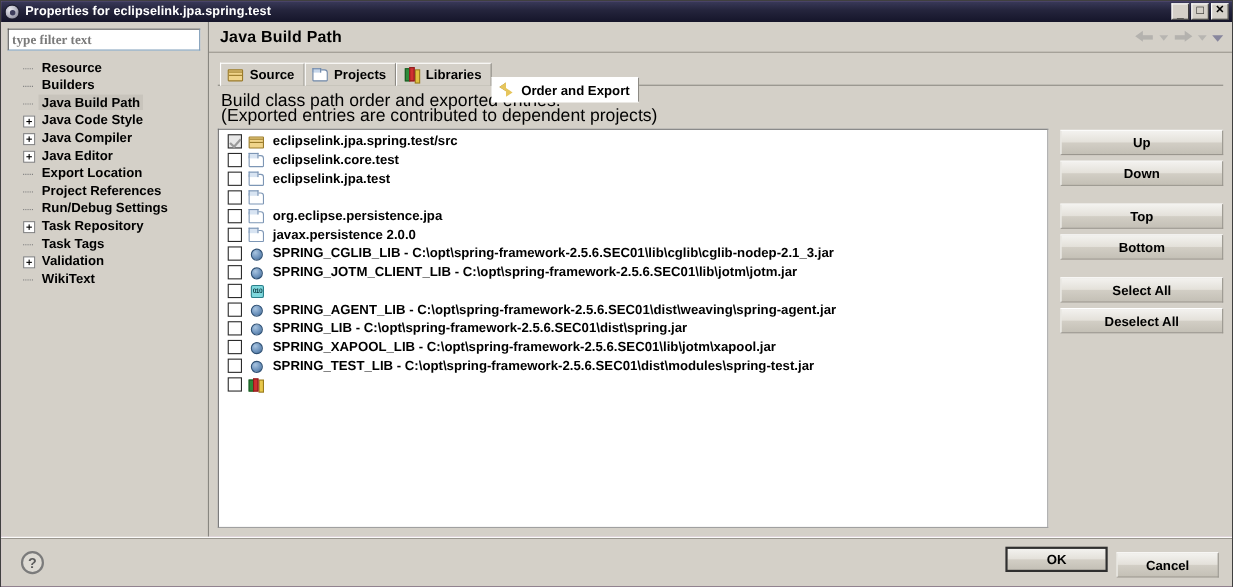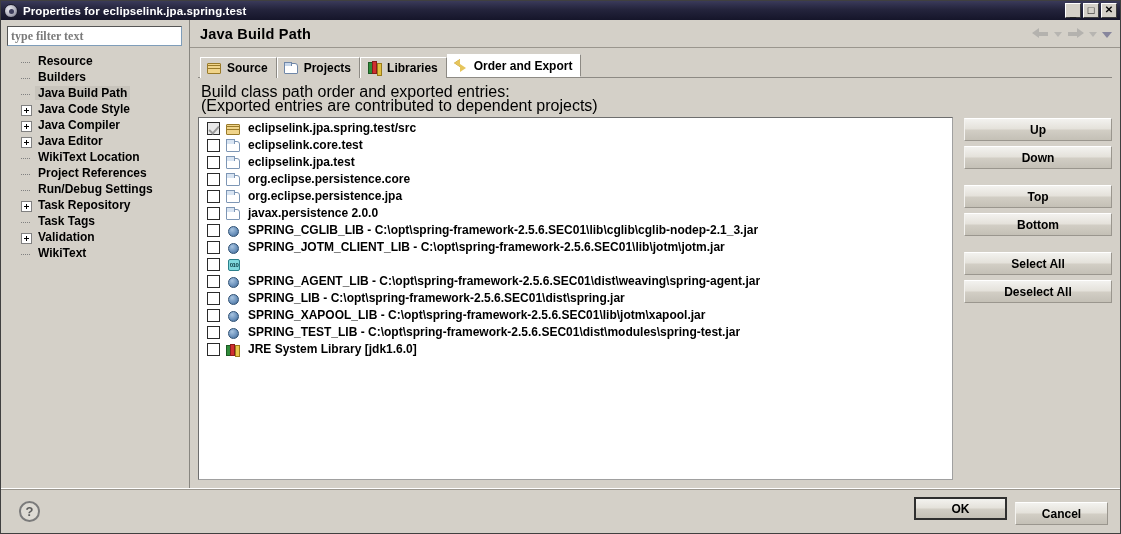--- a/index.html
+++ b/index.html
@@ -217,21 +217,21 @@
     background: #d4d0c8;
     border-top: 1px solid #ffffff;
     border-left: 1px solid #ffffff;
     border-right: 1px solid #8d8a84;
     position: relative; top: 1px;
     white-space: nowrap;
   }
   .tab.active {
     background: #ffffff;
     height: 23px;
-    top: 0px;
+    top: 16px;
     border-bottom: 1px solid #ffffff;
     z-index: 3;
   }
   .tab-icon { width: 16px; height: 14px; margin-right: 4px; flex: 0 0 16px; position: relative; }
 
   
   .ic-package {
     background: #f0d48a;
     border: 1px solid #9a7b2a;
     width: 14px; height: 11px; margin-top: 2px;
@@ -468,21 +468,21 @@
           <div class="tree-item">
             <div class="tree-knob plus"></div>
             <span class="tree-label">Java Compiler</span>
           </div>
           <div class="tree-item">
             <div class="tree-knob plus"></div>
             <span class="tree-label">Java Editor</span>
           </div>
           <div class="tree-item">
             <div class="tree-knob leaf"></div>
-            <span class="tree-label">WikiText Location</span>
+            <span class="tree-label">Export Location</span>
           </div>
           <div class="tree-item">
             <div class="tree-knob leaf"></div>
             <span class="tree-label">Project References</span>
           </div>
           <div class="tree-item">
             <div class="tree-knob leaf"></div>
             <span class="tree-label">Run/Debug Settings</span>
           </div>
           <div class="tree-item">
@@ -573,21 +573,20 @@
                 <div class="row-icon">
                   <div class="ic-prjfolder"></div>
                 </div>
                 <span class="row-label">eclipselink.jpa.test</span>
               </div>
               <div class="list-row">
                 <div class="cbox"></div>
                 <div class="row-icon">
                   <div class="ic-prjfolder"></div>
                 </div>
-                <span class="row-label">org.eclipse.persistence.core</span>
               </div>
               <div class="list-row">
                 <div class="cbox"></div>
                 <div class="row-icon">
                   <div class="ic-prjfolder"></div>
                 </div>
                 <span class="row-label">org.eclipse.persistence.jpa</span>
               </div>
               <div class="list-row">
                 <div class="cbox"></div>
@@ -642,21 +641,20 @@
                 <div class="row-icon">
                   <div class="ic-lib"></div>
                 </div>
                 <span class="row-label">SPRING_TEST_LIB - C:\opt\spring-framework-2.5.6.SEC01\dist\modules\spring-test.jar</span>
               </div>
               <div class="list-row">
                 <div class="cbox"></div>
                 <div class="row-icon">
                   <div class="ic-jre"></div>
                 </div>
-                <span class="row-label">JRE System Library [jdk1.6.0]</span>
               </div>
             </div>
 
           <div class="btn-col">
             <div class="btn">Up</div>
             <div class="btn">Down</div>
             <div class="btn-gap"></div>
             <div class="btn">Top</div>
             <div class="btn">Bottom</div>
             <div class="btn-gap"></div>

